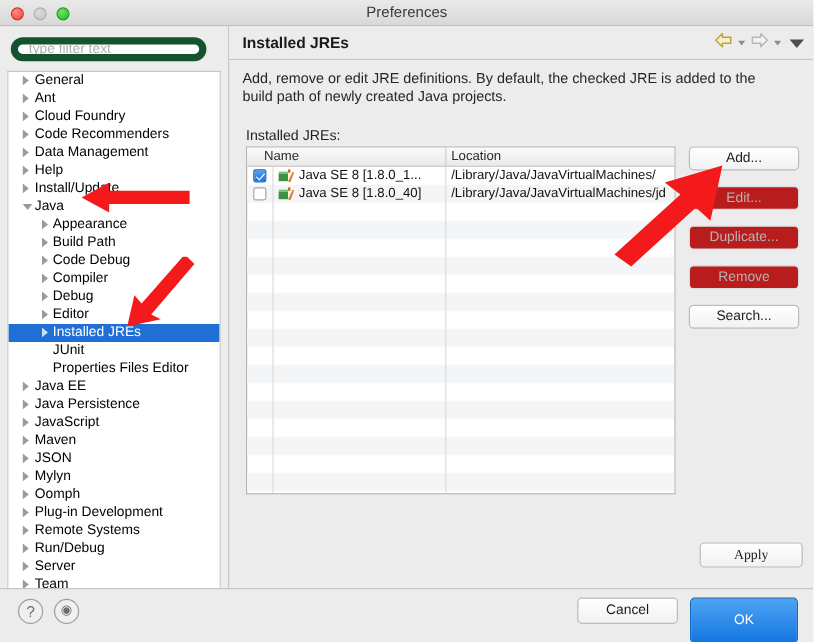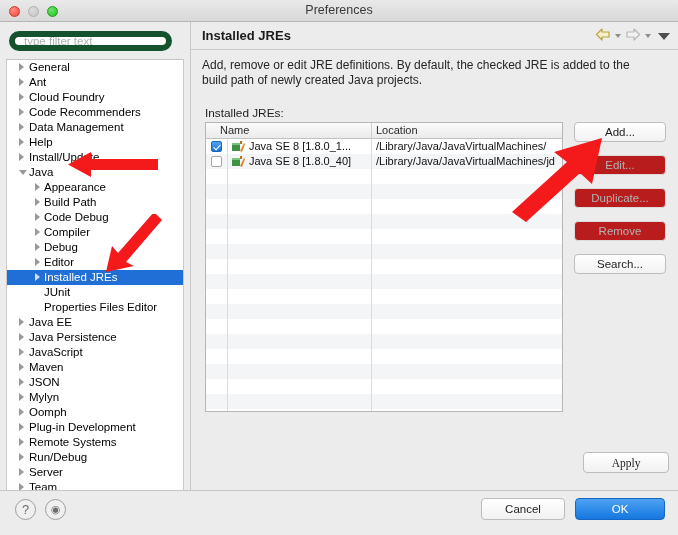--- a/index.html
+++ b/index.html
@@ -277,21 +277,21 @@
     width: 84px; height: 22px;
     font-family: "Liberation Sans", sans-serif;
     font-size: 11.5px; color: #1b1b1b;
     background: linear-gradient(to bottom, #ffffff, #f1f1f1);
     border: 1px solid #bcbcbc;
     border-radius: 4px;
     cursor: default;
   }
   #ok-btn {
     position: absolute; left: 575px; top: 498px;
-    width: 90px; height: 22px;
+    width: 90px; height: 38px;
     font-family: "Liberation Sans", sans-serif;
     font-size: 11.5px; color: #ffffff;
     background: linear-gradient(to bottom, #4ea2f3, #1577e0);
     border: 1px solid #1468c4;
     border-radius: 4px;
     cursor: default;
   }
 
   
   .arrow-svg { position: absolute; pointer-events: none; }

